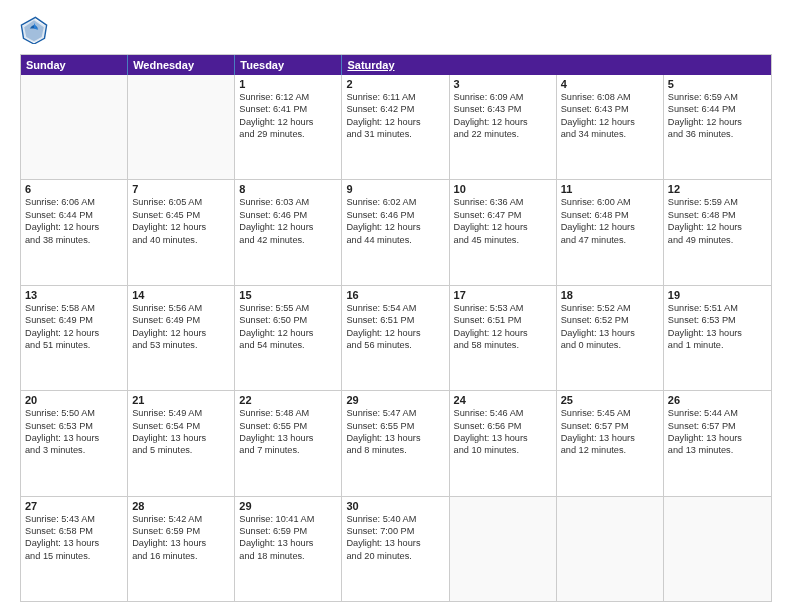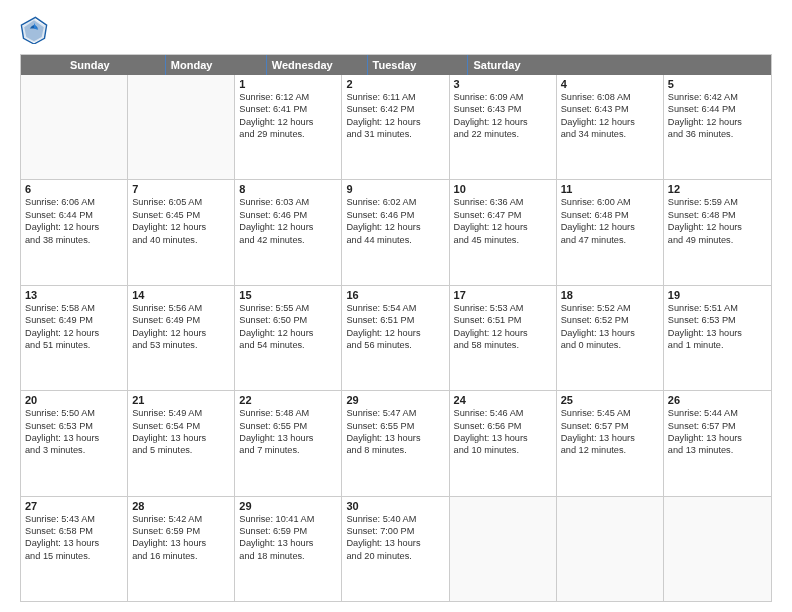--- a/index.html
+++ b/index.html
@@ -61,32 +61,31 @@
     }
     .calendar {
       flex: 1;
       display: flex;
       flex-direction: column;
       border: 1px solid #ccc;
     }
     .cal-header {
       display: grid;
       grid-template-columns: repeat(7, 1fr);
-      background: #737373;
-      padding-left: 44px;
+      background: #4c1d95;
     }
     .cal-header-cell {
       color: #fff;
       font-size: 11px;
       font-weight: bold;
       padding: 4px 5px;
       text-align: left;
       border-right: 1px solid #4a7fc0;
     }
-    .cal-header-cell:last-child { border-right: none; }
+    .cal-header-cell:last-child { border-right: none; text-decoration: underline; }
     .cal-body {
       flex: 1;
       display: flex;
       flex-direction: column;
     }
     .cal-row {
       display: grid;
       grid-template-columns: repeat(7, 1fr);
       flex: 1;
       border-top: 1px solid #ccc;
@@ -133,21 +132,20 @@
     </div>
     <div class="title-block">
       <div class="title-month"></div>
       <div class="title-location"></div>
     </div>
   </div>
 
   <div class="calendar">
     <div class="cal-header">
     <div class="cal-header-cell">Sunday</div>
-        <div class="cal-header-cell">Monday</div>
         <div class="cal-header-cell">Wednesday</div>
         <div class="cal-header-cell">Tuesday</div>
         <div class="cal-header-cell">Saturday</div>
       </div>
     <div class="cal-body">
     <div class="cal-row">
           <div class="cal-cell empty"></div>
           <div class="cal-cell empty"></div>
           <div class="cal-cell">
             <div class="day-num">1</div>
@@ -172,21 +170,21 @@
           </div>
           <div class="cal-cell">
             <div class="day-num">4</div>
             <div class="cell-line">Sunrise: 6:08 AM</div>
             <div class="cell-line">Sunset: 6:43 PM</div>
             <div class="cell-line">Daylight: 12 hours</div>
             <div class="cell-line">and 34 minutes.</div>
           </div>
           <div class="cal-cell">
             <div class="day-num">5</div>
-            <div class="cell-line">Sunrise: 6:42 AM</div>
+            <div class="cell-line">Sunrise: 6:59 AM</div>
             <div class="cell-line">Sunset: 6:44 PM</div>
             <div class="cell-line">Daylight: 12 hours</div>
             <div class="cell-line">and 36 minutes.</div>
           </div>
         </div>
         <div class="cal-row">
           <div class="cal-cell">
             <div class="day-num">6</div>
             <div class="cell-line">Sunrise: 6:06 AM</div>
             <div class="cell-line">Sunset: 6:44 PM</div>

